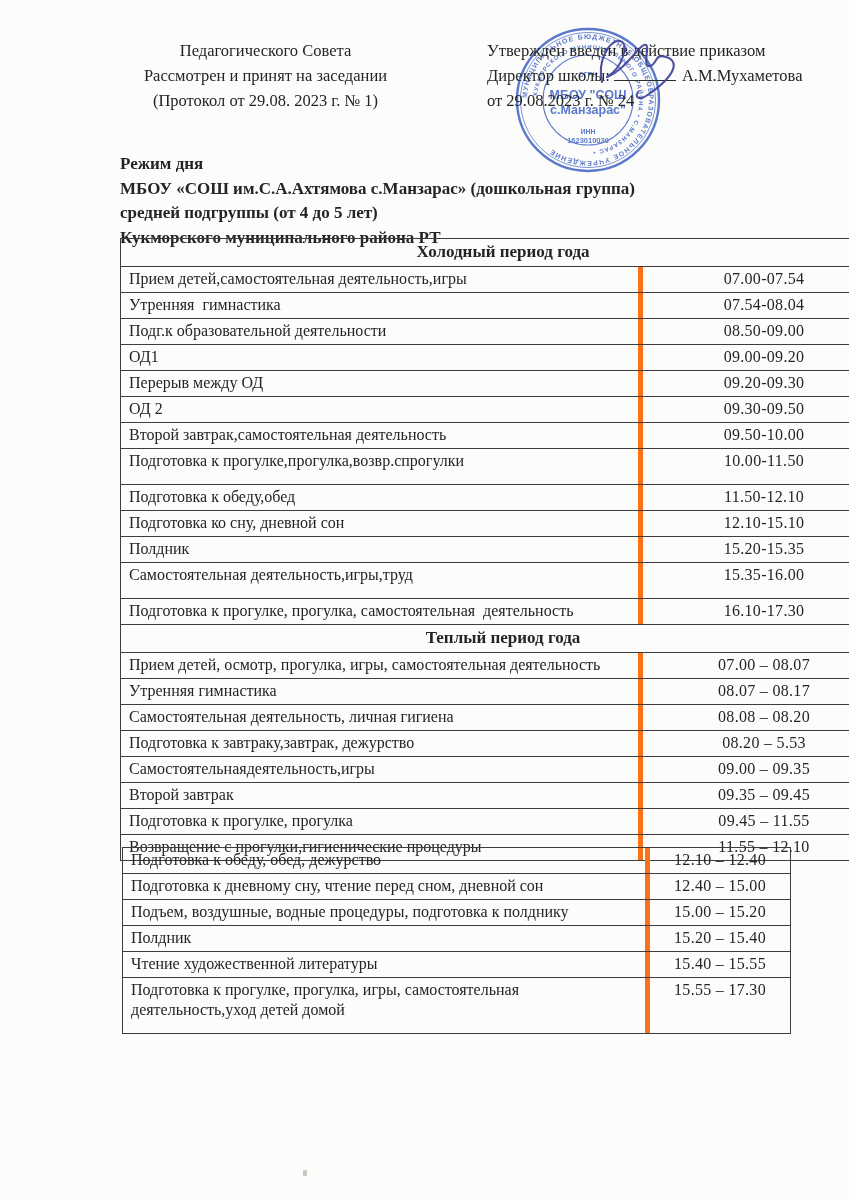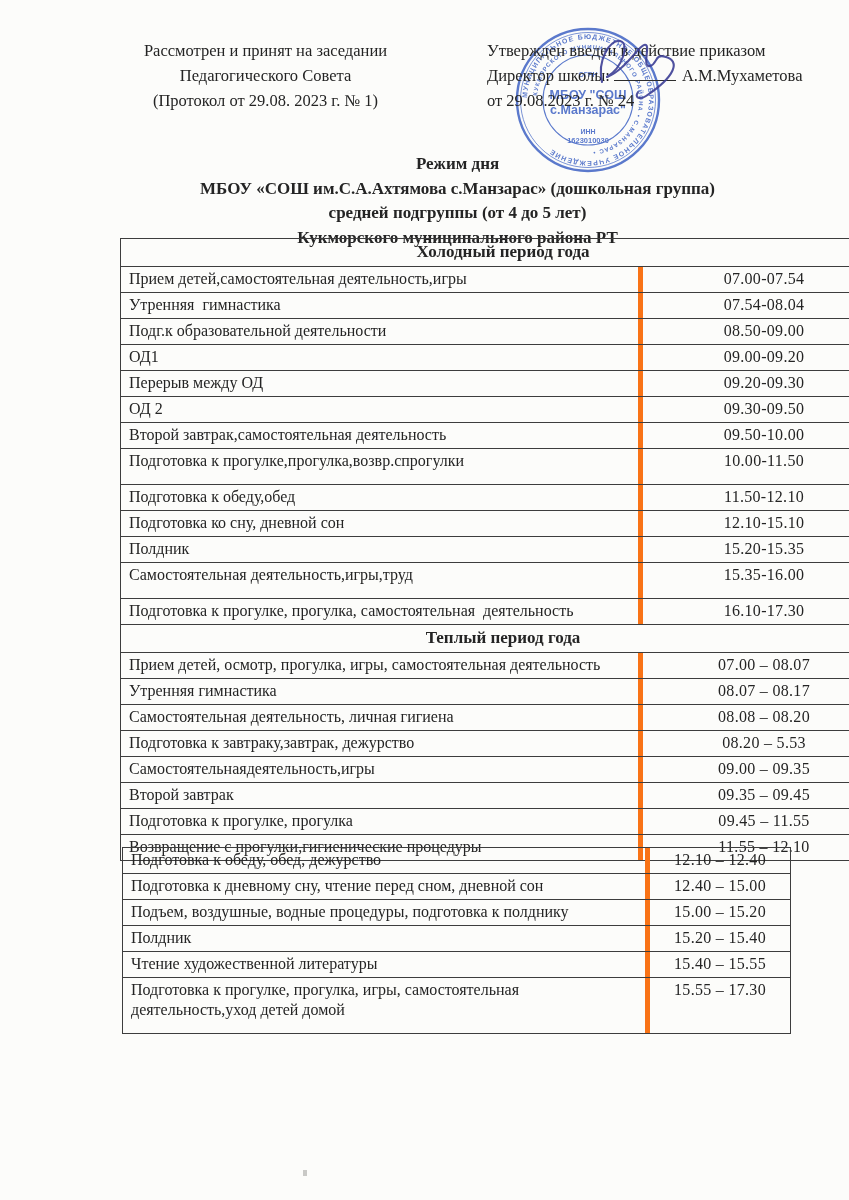--- a/index.html
+++ b/index.html
@@ -25,21 +25,21 @@
   .sig-line {
     display:inline-block; width:62px; height:14px;
     border-bottom:1.5px solid #2c2c2c; margin:0 6px 0 4px;
   }
   
   .stamp { position:absolute; left:512px; top:24px; z-index:1; opacity:.85; }
   .signature { position:absolute; left:592px; top:30px; z-index:3; }
   
   .title-block {
     position:absolute; left:120px; top:152px; width:675px;
-    text-align:center; font-weight:bold; font-size:17px; line-height:24.5px;
+    text-align:left; font-weight:bold; font-size:17px; line-height:24.5px;
     z-index:2;
   }
   
   .sched-table {
     position:absolute; left:120px; width:766px;
     border:1.5px solid #3d3d3d; z-index:2;
     font-size:16px; box-sizing:border-box; background:transparent;
   }
   #table-main { top:238px; }
   #table-bottom { top:847px; left:122px; width:669px; }
@@ -90,22 +90,22 @@
       </text>
       <text x="76" y="53" text-anchor="middle" font-size="7" font-weight="bold">ОГРН</text>
       <text x="76" y="75" text-anchor="middle" font-size="12.5" font-weight="bold">МБОУ "СОШ</text>
       <text x="76" y="90" text-anchor="middle" font-size="12.5" font-weight="bold">с.Манзарас"</text>
       <text x="76" y="110" text-anchor="middle" font-size="7" font-weight="bold">ИНН</text>
       <text x="76" y="119" text-anchor="middle" font-size="7.5" font-weight="bold">1623010030</text>
     </g>
   </svg>
 
   <div class="hdr-left">
+    <div>Педагогического Совета</div>
     <div>Рассмотрен и принят на заседании</div>
-    <div>Педагогического Совета</div>
     <div>(Протокол от 29.08. 2023 г. № 1)</div>
   </div>
 
   <div class="hdr-right">
     <div>Утвержден введен в действие приказом</div>
     <div><span>Директор школы:</span><span class="sig-line"></span><span>А.М.Мухаметова</span></div>
     <div>от 29.08.2023 г. № 24</div>
   </div>
 
   <svg class="signature" width="118" height="72" viewBox="0 0 118 72">

